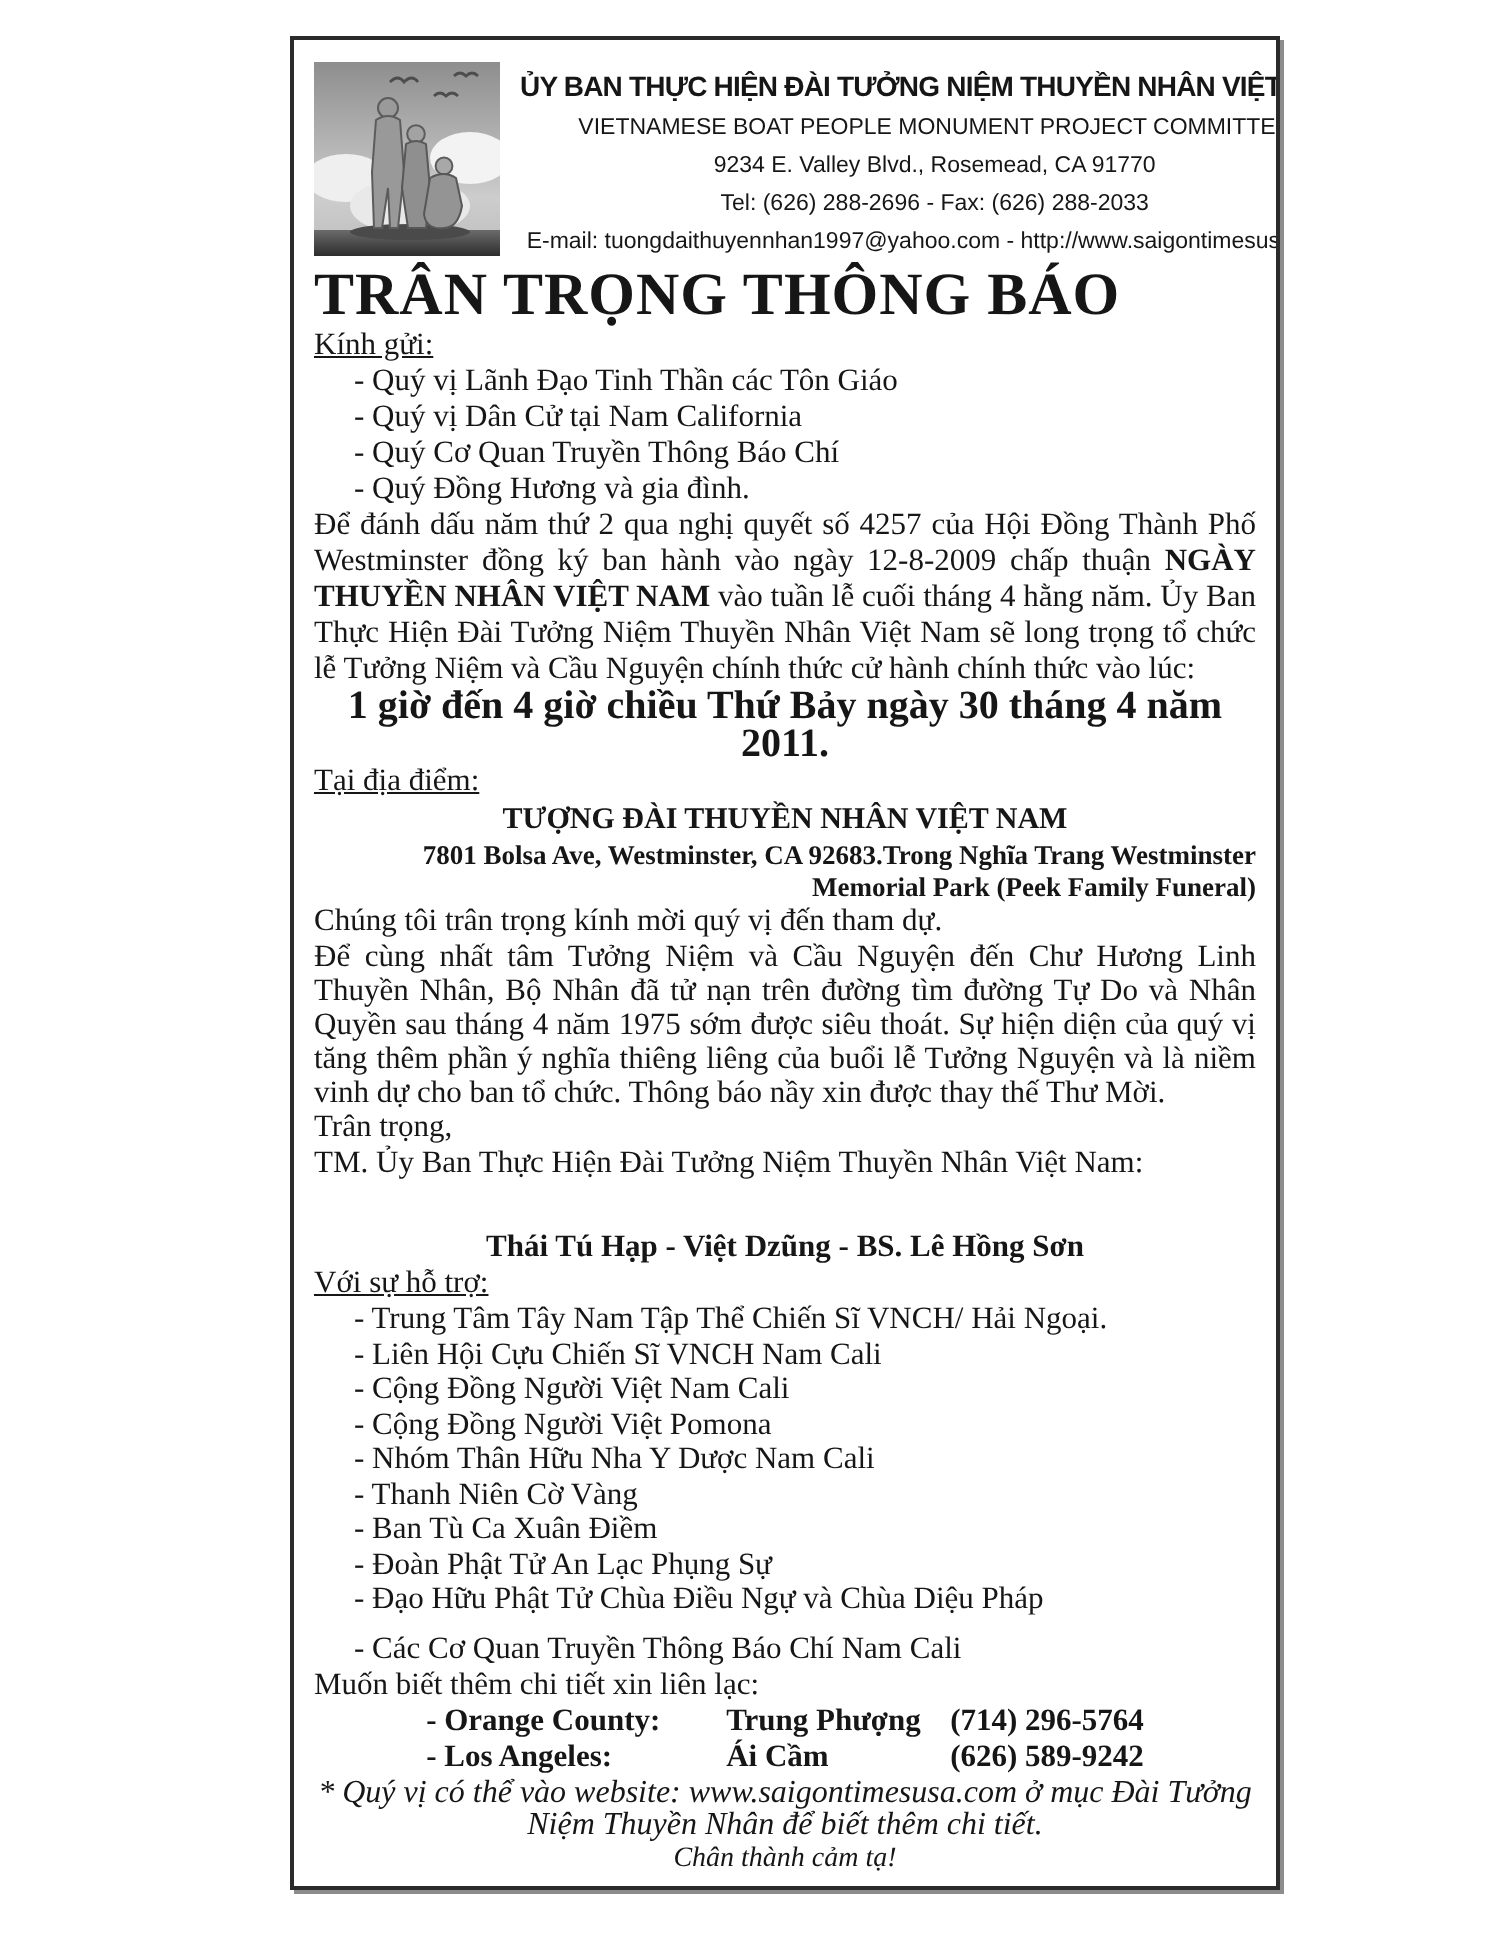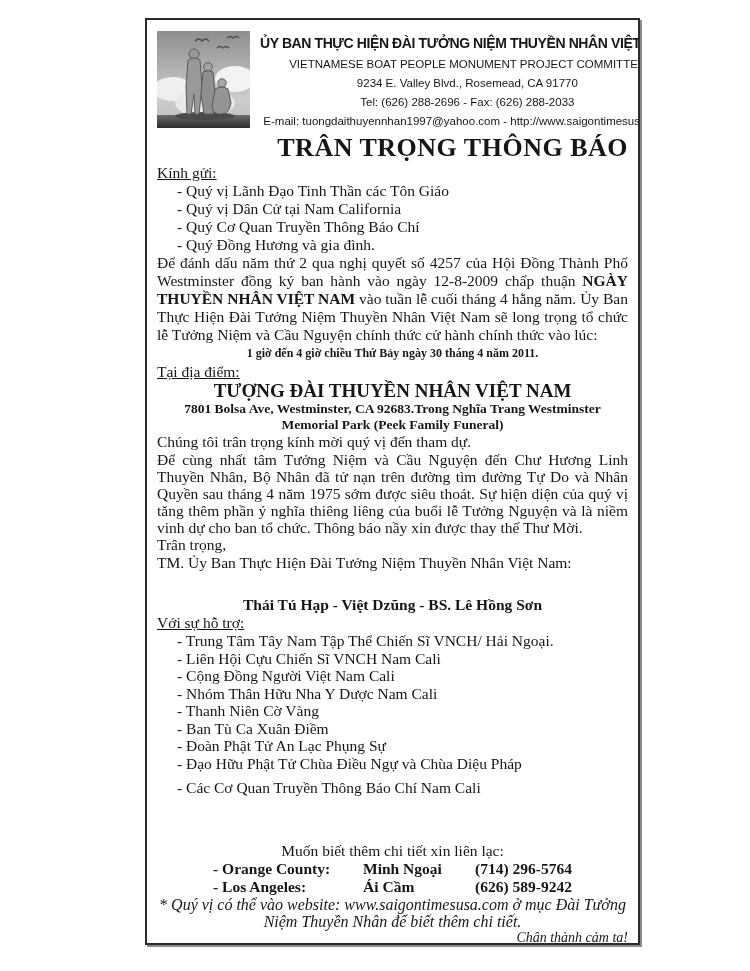--- a/index.html
+++ b/index.html
@@ -22,45 +22,45 @@
     font-family:"Liberation Sans",sans-serif;font-weight:bold;
     font-size:14px;letter-spacing:-0.4px;white-space:nowrap;line-height:18px;
     margin-bottom:3px;
   }
   .h-line{
     font-family:"Liberation Sans",sans-serif;font-size:11.5px;line-height:19px;
     white-space:nowrap;
   }
   
   .doc-title{
-    text-align:right;font-weight:bold;font-size:26px;line-height:28px;
+    text-align:left;font-weight:bold;font-size:30px;line-height:28px;
     margin-top:3px;letter-spacing:.5px;
   }
   
   .body{font-size:15.5px;line-height:18px;margin-top:2px;}
   .u{text-decoration:underline;}
   .indent-list{padding-left:20px;}
   .indent-list div{white-space:nowrap;}
   .just{text-align:justify;line-height:18px;}
   .para2{text-align:justify;line-height:17px;}
-  .event-time{font-weight:bold;text-align:center;font-size:12px;line-height:19px;}
-  .venue-name{font-weight:bold;text-align:center;font-size:19px;line-height:20px;}
-  .venue-addr{font-weight:bold;text-align:center;font-size:13.5px;line-height:16px;}
+  .event-time{font-weight:bold;text-align:center;font-size:20px;line-height:19px;}
+  .venue-name{font-weight:bold;text-align:center;font-size:15px;line-height:20px;}
+  .venue-addr{font-weight:bold;text-align:right;font-size:13.5px;line-height:16px;}
   .signatories{font-weight:bold;text-align:center;margin-top:24px;}
   .supporters{padding-left:20px;line-height:17.5px;}
   .media-line{padding-left:20px;margin-top:7px;}
-  .center{text-align:center;margin-top:45px;}
+  .center{text-align:left;}
   .contacts{
     display:grid;grid-template-columns:150px 112px auto;
     justify-content:center;font-weight:bold;line-height:18px;
   }
   .website-note{
     font-style:italic;font-size:16px;text-align:center;line-height:16.5px;margin-top:1px;
   }
-  .thanks{font-style:italic;font-size:14px;text-align:right;line-height:16.5px;}
+  .thanks{font-style:italic;font-size:14px;text-align:center;line-height:16.5px;}
   .b{font-weight:bold;}
 </style>
 </head>
 <body>
 
 <div class="doc">
 
   <div class="header">
     <svg class="logo" viewBox="0 0 93 97">
       <defs>
@@ -129,33 +129,34 @@
 
     <div>Trân trọng,</div>
     <div>TM. Ủy Ban Thực Hiện Đài Tưởng Niệm Thuyền Nhân Việt Nam:</div>
     <div class="signatories">Thái Tú Hạp - Việt Dzũng - BS. Lê Hồng Sơn</div>
 
     <div class="u">Với sự hỗ trợ:</div>
     <div class="supporters indent-list">
         <div>- Trung Tâm Tây Nam Tập Thể Chiến Sĩ VNCH/ Hải Ngoại.</div>
         <div>- Liên Hội Cựu Chiến Sĩ VNCH Nam Cali</div>
         <div>- Cộng Đồng Người Việt Nam Cali</div>
+        <div>- Cộng Đồng Người Việt Pomona</div>
         <div>- Nhóm Thân Hữu Nha Y Dược Nam Cali</div>
         <div>- Thanh Niên Cờ Vàng</div>
         <div>- Ban Tù Ca Xuân Điềm</div>
         <div>- Đoàn Phật Tử An Lạc Phụng Sự</div>
         <div>- Đạo Hữu Phật Tử Chùa Điều Ngự và Chùa Diệu Pháp</div>
       </div>
 
     <div class="media-line">- Các Cơ Quan Truyền Thông Báo Chí Nam Cali</div>
     <div class="center">Muốn biết thêm chi tiết xin liên lạc:</div>
 
     <div class="contacts">
         <span>- Orange County:</span>
-        <span>Minh Ngoại</span>
+        <span>Trung Phượng</span>
         <span>(714) 296-5764</span>
         <span>- Los Angeles:</span>
         <span>Ái Cầm</span>
         <span>(626) 589-9242</span>
       </div>
 
     <div class="website-note">* Quý vị có thể vào website: www.saigontimesusa.com ở mục Đài Tưởng Niệm Thuyền Nhân để biết thêm chi tiết.</div>
     <div class="thanks">Chân thành cảm tạ!</div>
   </div>
 </div>

